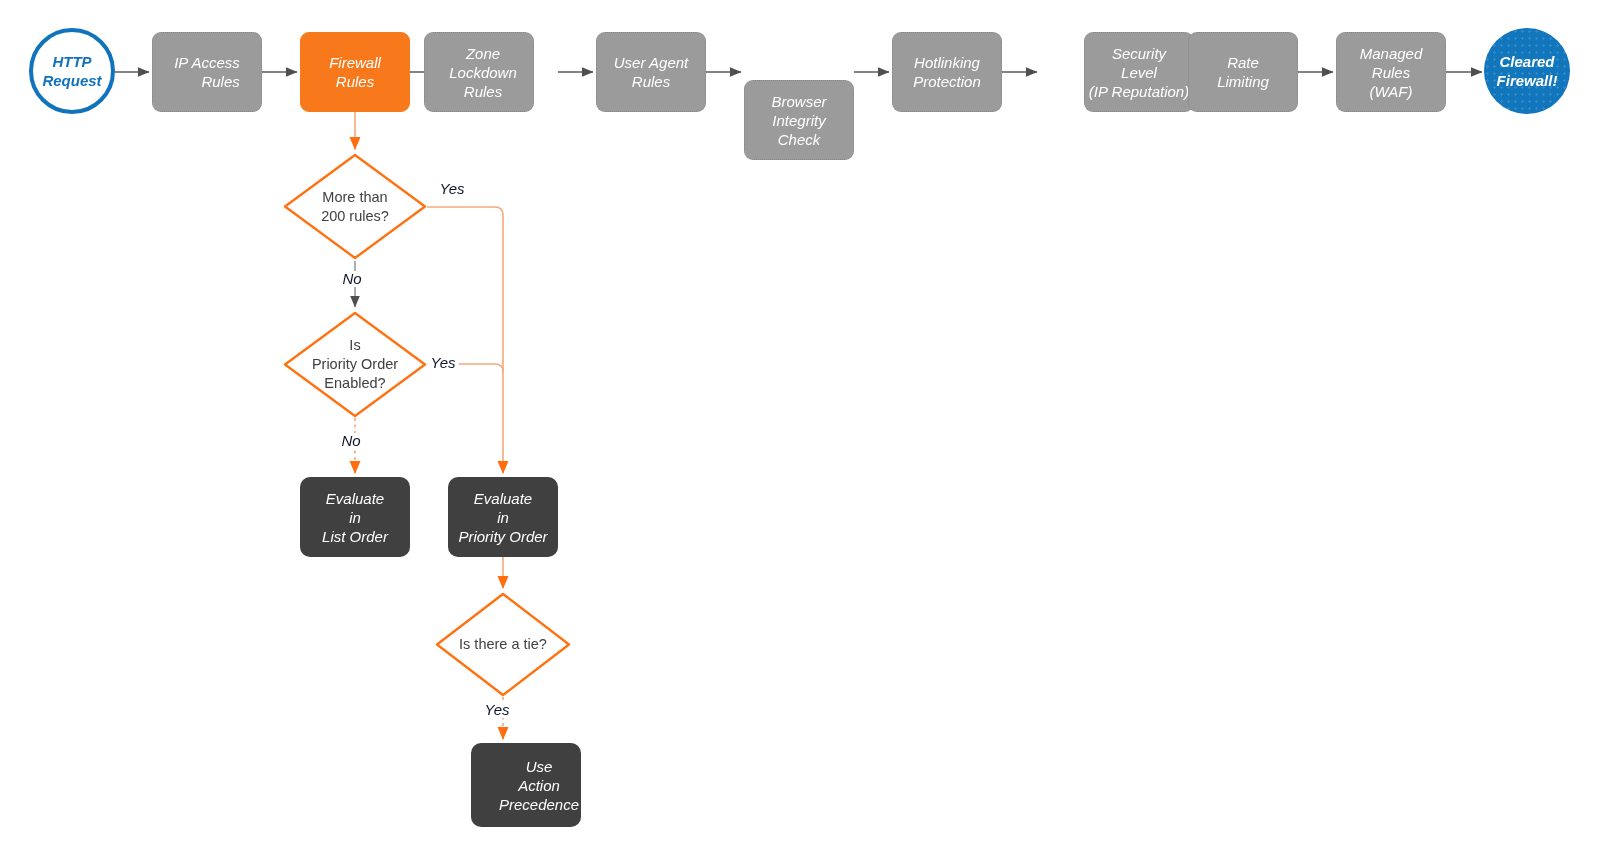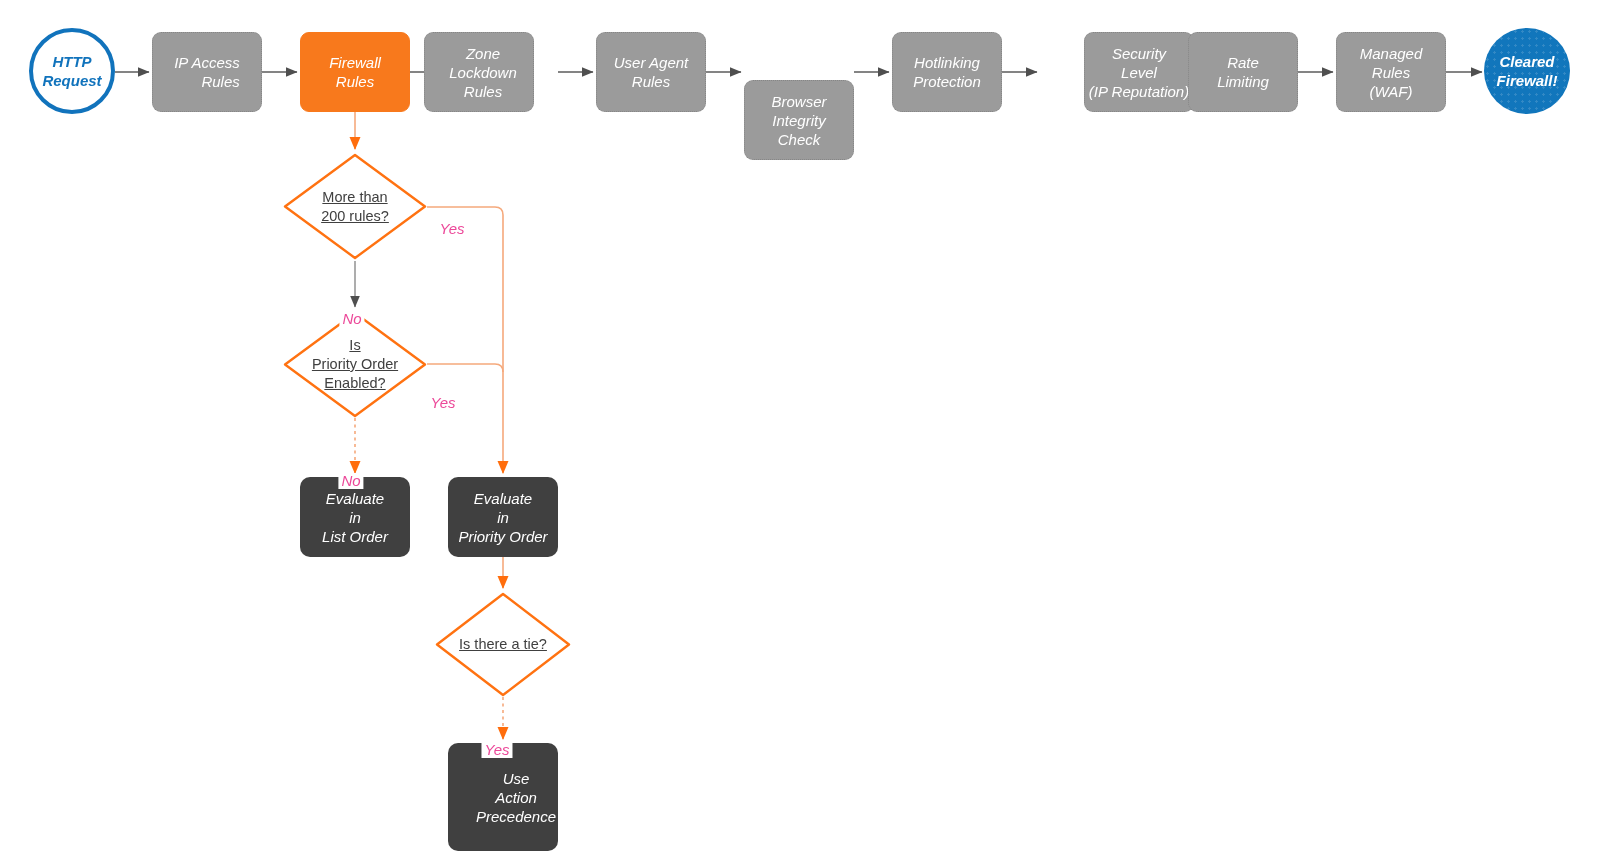--- a/index.html
+++ b/index.html
@@ -35,27 +35,27 @@
   .action {
     width:110px; height:80px; background:#404040; border-radius:10px;
     color:#fff; font-style:italic; font-size:15px; line-height:19px;
   }
 
   .diamond { position:absolute; }
   .diamond svg { position:absolute; left:0; top:0; }
   .diamond .q {
     position:absolute; left:0; top:0; width:100%; height:100%;
     display:flex; align-items:center; justify-content:center; text-align:center;
-    white-space:pre-line; color:#404040; font-size:14.5px; line-height:19px;text-decoration:underline;
+    white-space:pre-line; color:#404040; font-size:14.5px; line-height:19px;
   }
 
   .edge-label {
     position:absolute; transform:translateX(-50%);
     background:#fff; padding:0 3px;
-    color:#ec4899; font-style:italic; font-size:15px; line-height:16px;margin-top:40px;
+    color:#0f172a; font-style:italic; font-size:15px; line-height:16px;
   }
 </style>
 </head>
 <body>
 
 <div class="canvas">
 
   <svg class="wires" viewBox="0 0 1600 858" xmlns="http://www.w3.org/2000/svg">
     <defs>
       <marker id="m-gray" markerUnits="userSpaceOnUse" markerWidth="14" markerHeight="12" refX="11.5" refY="5" orient="auto">
@@ -139,21 +139,21 @@
     </svg>
     <div class="q">Is there a tie?</div>
   </div>
 
   <div class="node action" style="left:300px; top:477px;">Evaluate
 in
 List Order</div>
   <div class="node action" style="left:448px; top:477px;">Evaluate
 in
 Priority Order</div>
-  <div class="node action" style="left:448px; top:743px; height:108px;padding-left:26px;">Use
+  <div class="node action" style="left:471px; top:743px; height:84px;padding-left:26px;">Use
 Action
 Precedence</div>
 
   <span class="edge-label" style="left:452px; top:181px;">Yes</span>
   <span class="edge-label" style="left:352px; top:271px;">No</span>
   <span class="edge-label" style="left:443px; top:355px;">Yes</span>
   <span class="edge-label" style="left:351px; top:433px;">No</span>
   <span class="edge-label" style="left:497px; top:702px;">Yes</span>
 
 </div>

